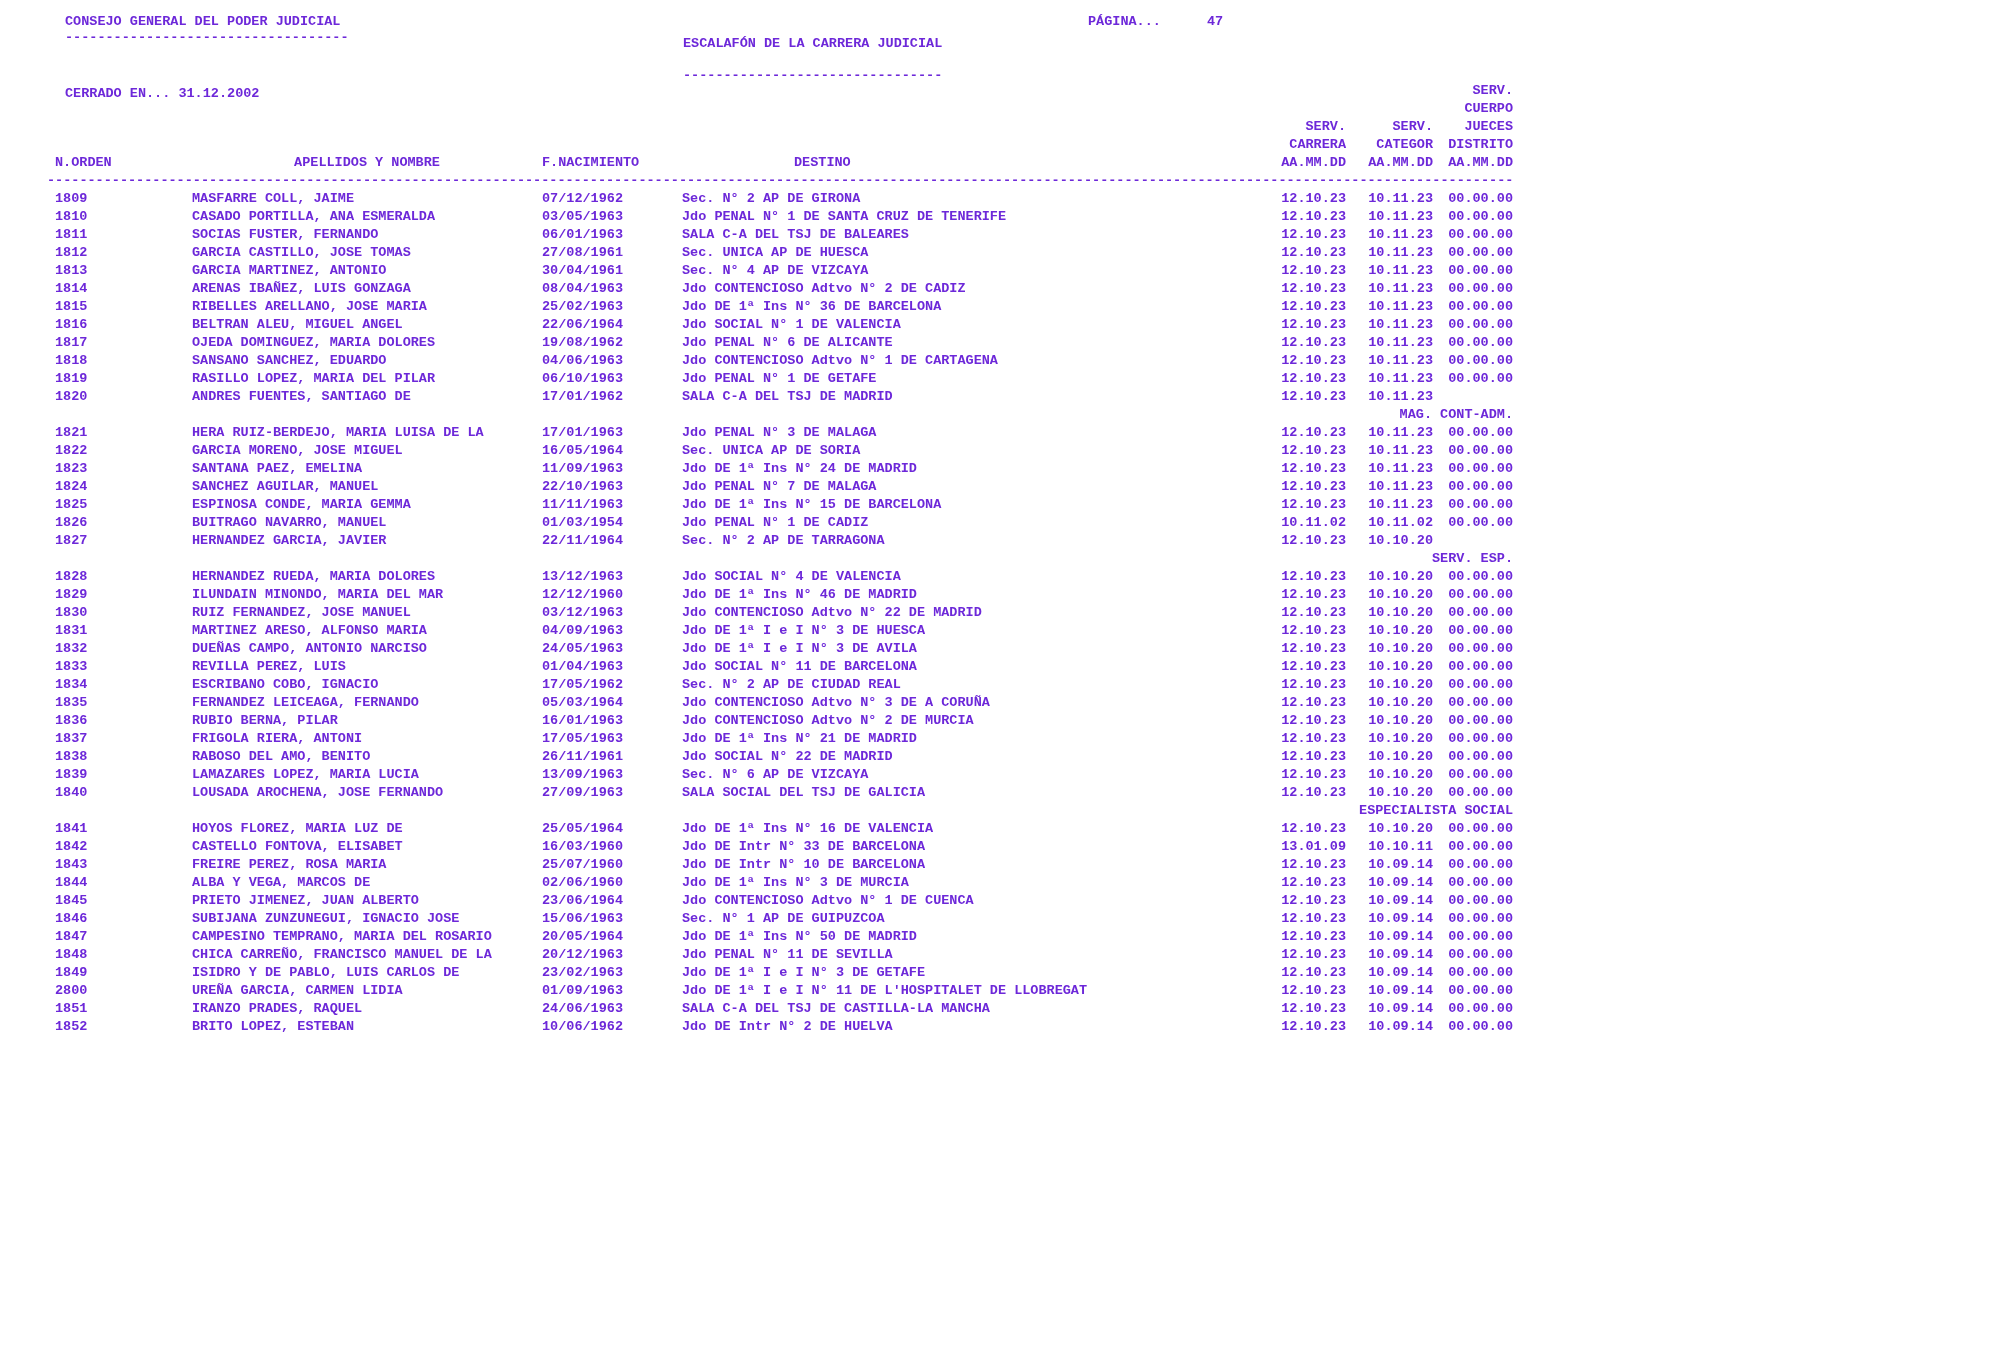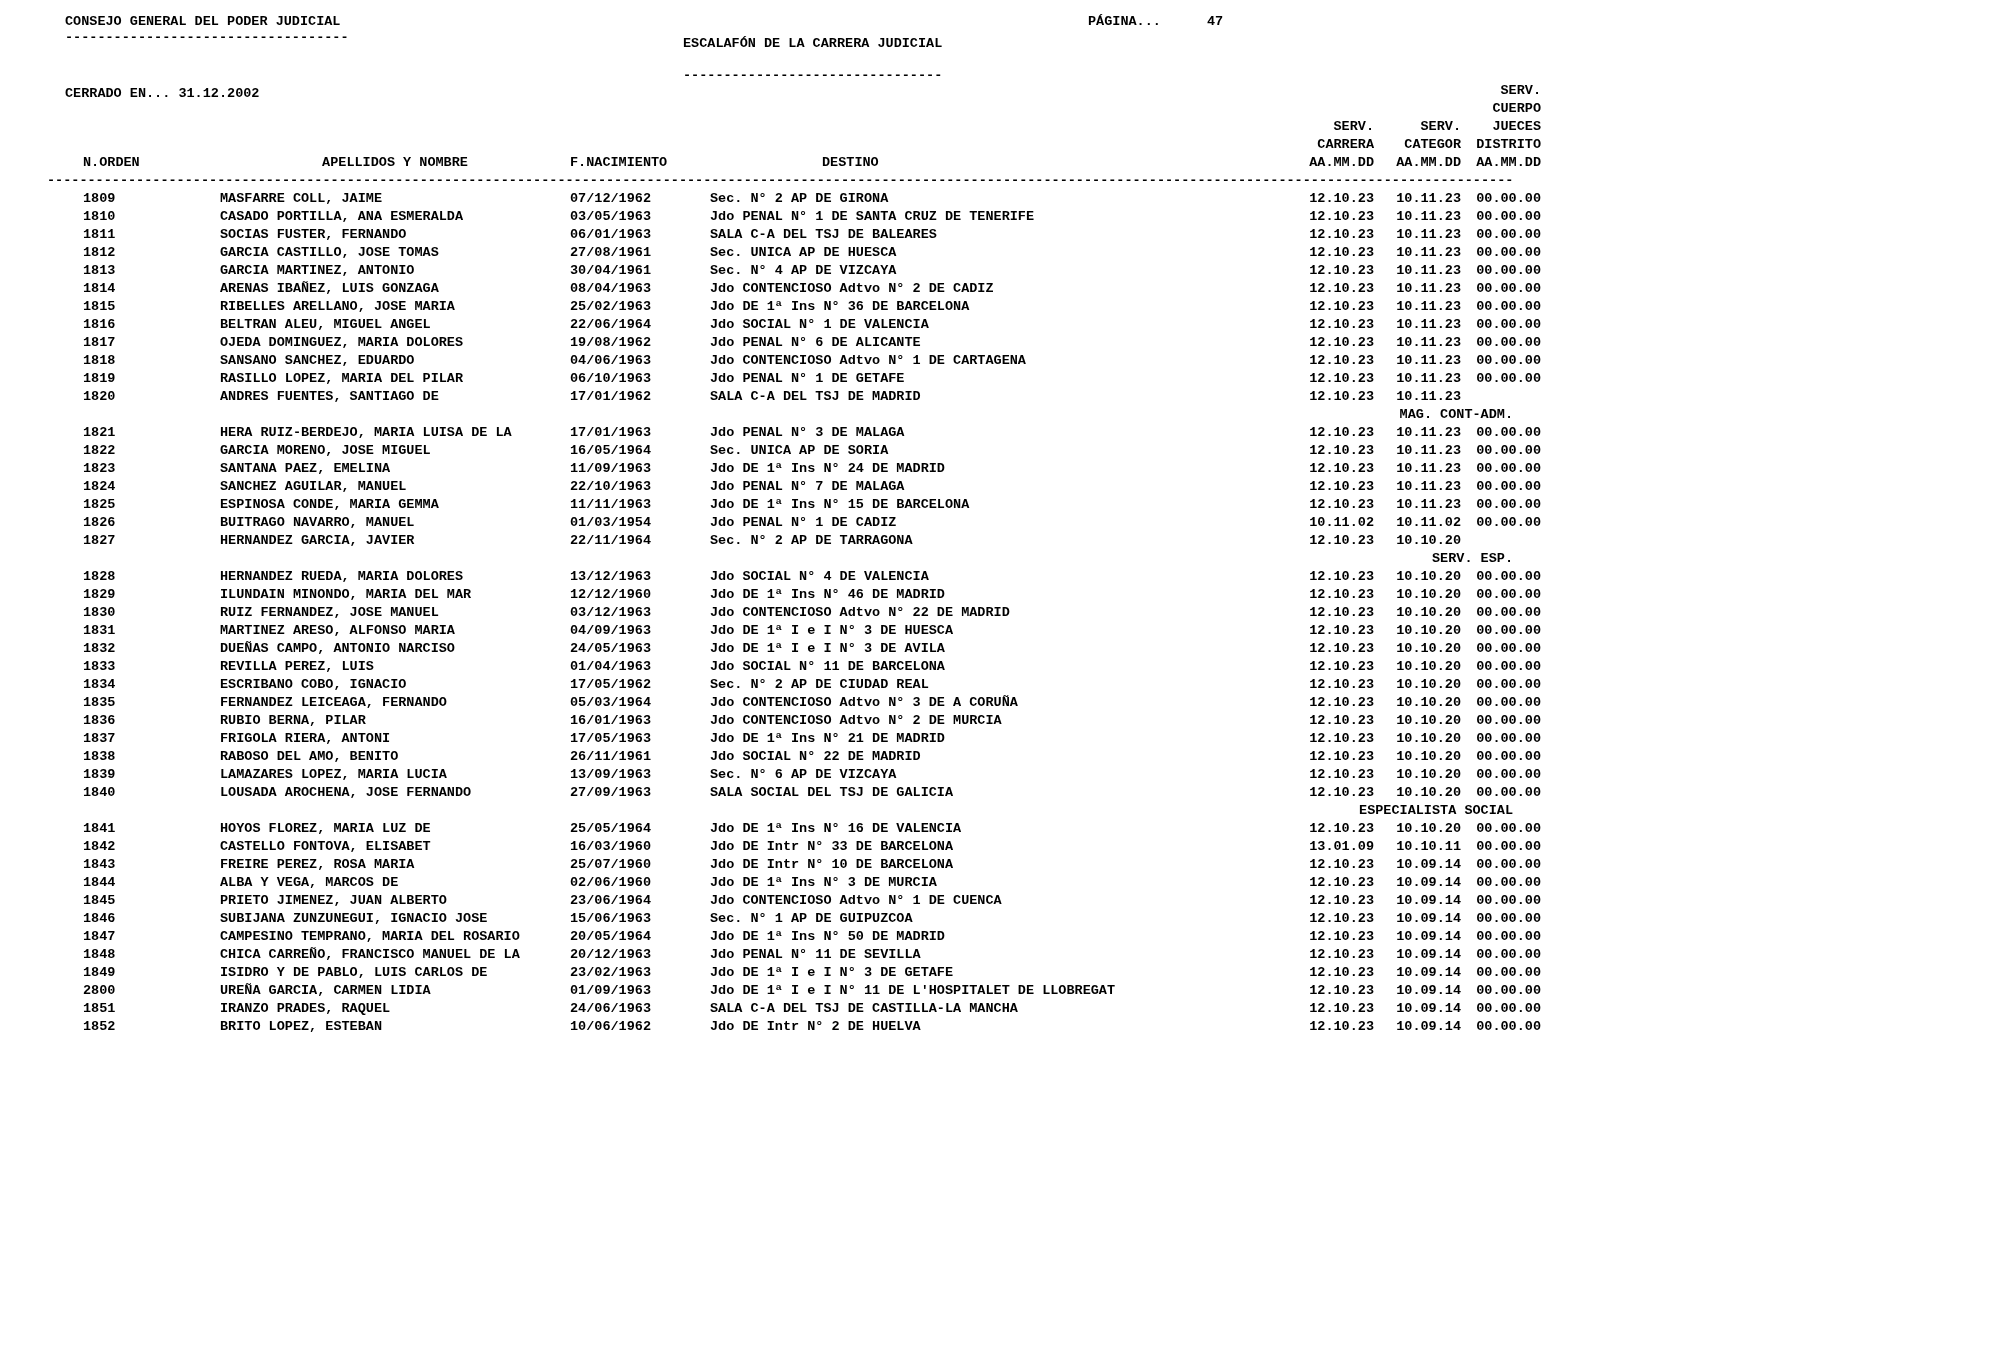--- a/index.html
+++ b/index.html
@@ -3,39 +3,38 @@
 <meta charset="utf-8">
 <style>
   html,body{margin:0;padding:0;background:#e8e8e8;}
   .page{
     position:relative;
     width:2000px;height:1367px;
     background:#ffffff;
     font-family:"Liberation Mono","DejaVu Sans Mono",monospace;
     font-weight:700;
     font-size:13.5px;
-    color:#000000;
+    color:#6d28d9;
     overflow:hidden;
   }
   .abs{position:absolute;white-space:pre;}
   .org{left:65px;top:14px;}
   .org-underline{left:65px;top:30px;letter-spacing:0;}
   .pagina{left:1088px;top:14px;}
   .pagina .pagenum{margin-left:46px;}
   .title{left:683px;top:36px;}
   .title-underline{left:683px;top:68px;}
   .cerrado{left:65px;top:86px;}
 
   .table{position:absolute;left:47px;top:82px;width:1466px;}
   .trow{
     display:grid;
     grid-template-columns:145px 350px 140px 588px 76px 87px 80px;
     height:18px;line-height:18px;
     white-space:pre;
-    margin-left:28px;
   }
   .trow span{overflow:visible;}
   .c-order{padding-left:8px;}
   .c-name{}
   .c-birth{}
   .c-dest{}
   .c-num{text-align:right;}
   .h-center{text-align:center;}
   .h-dest{padding-left:112px;}
   .sep{

